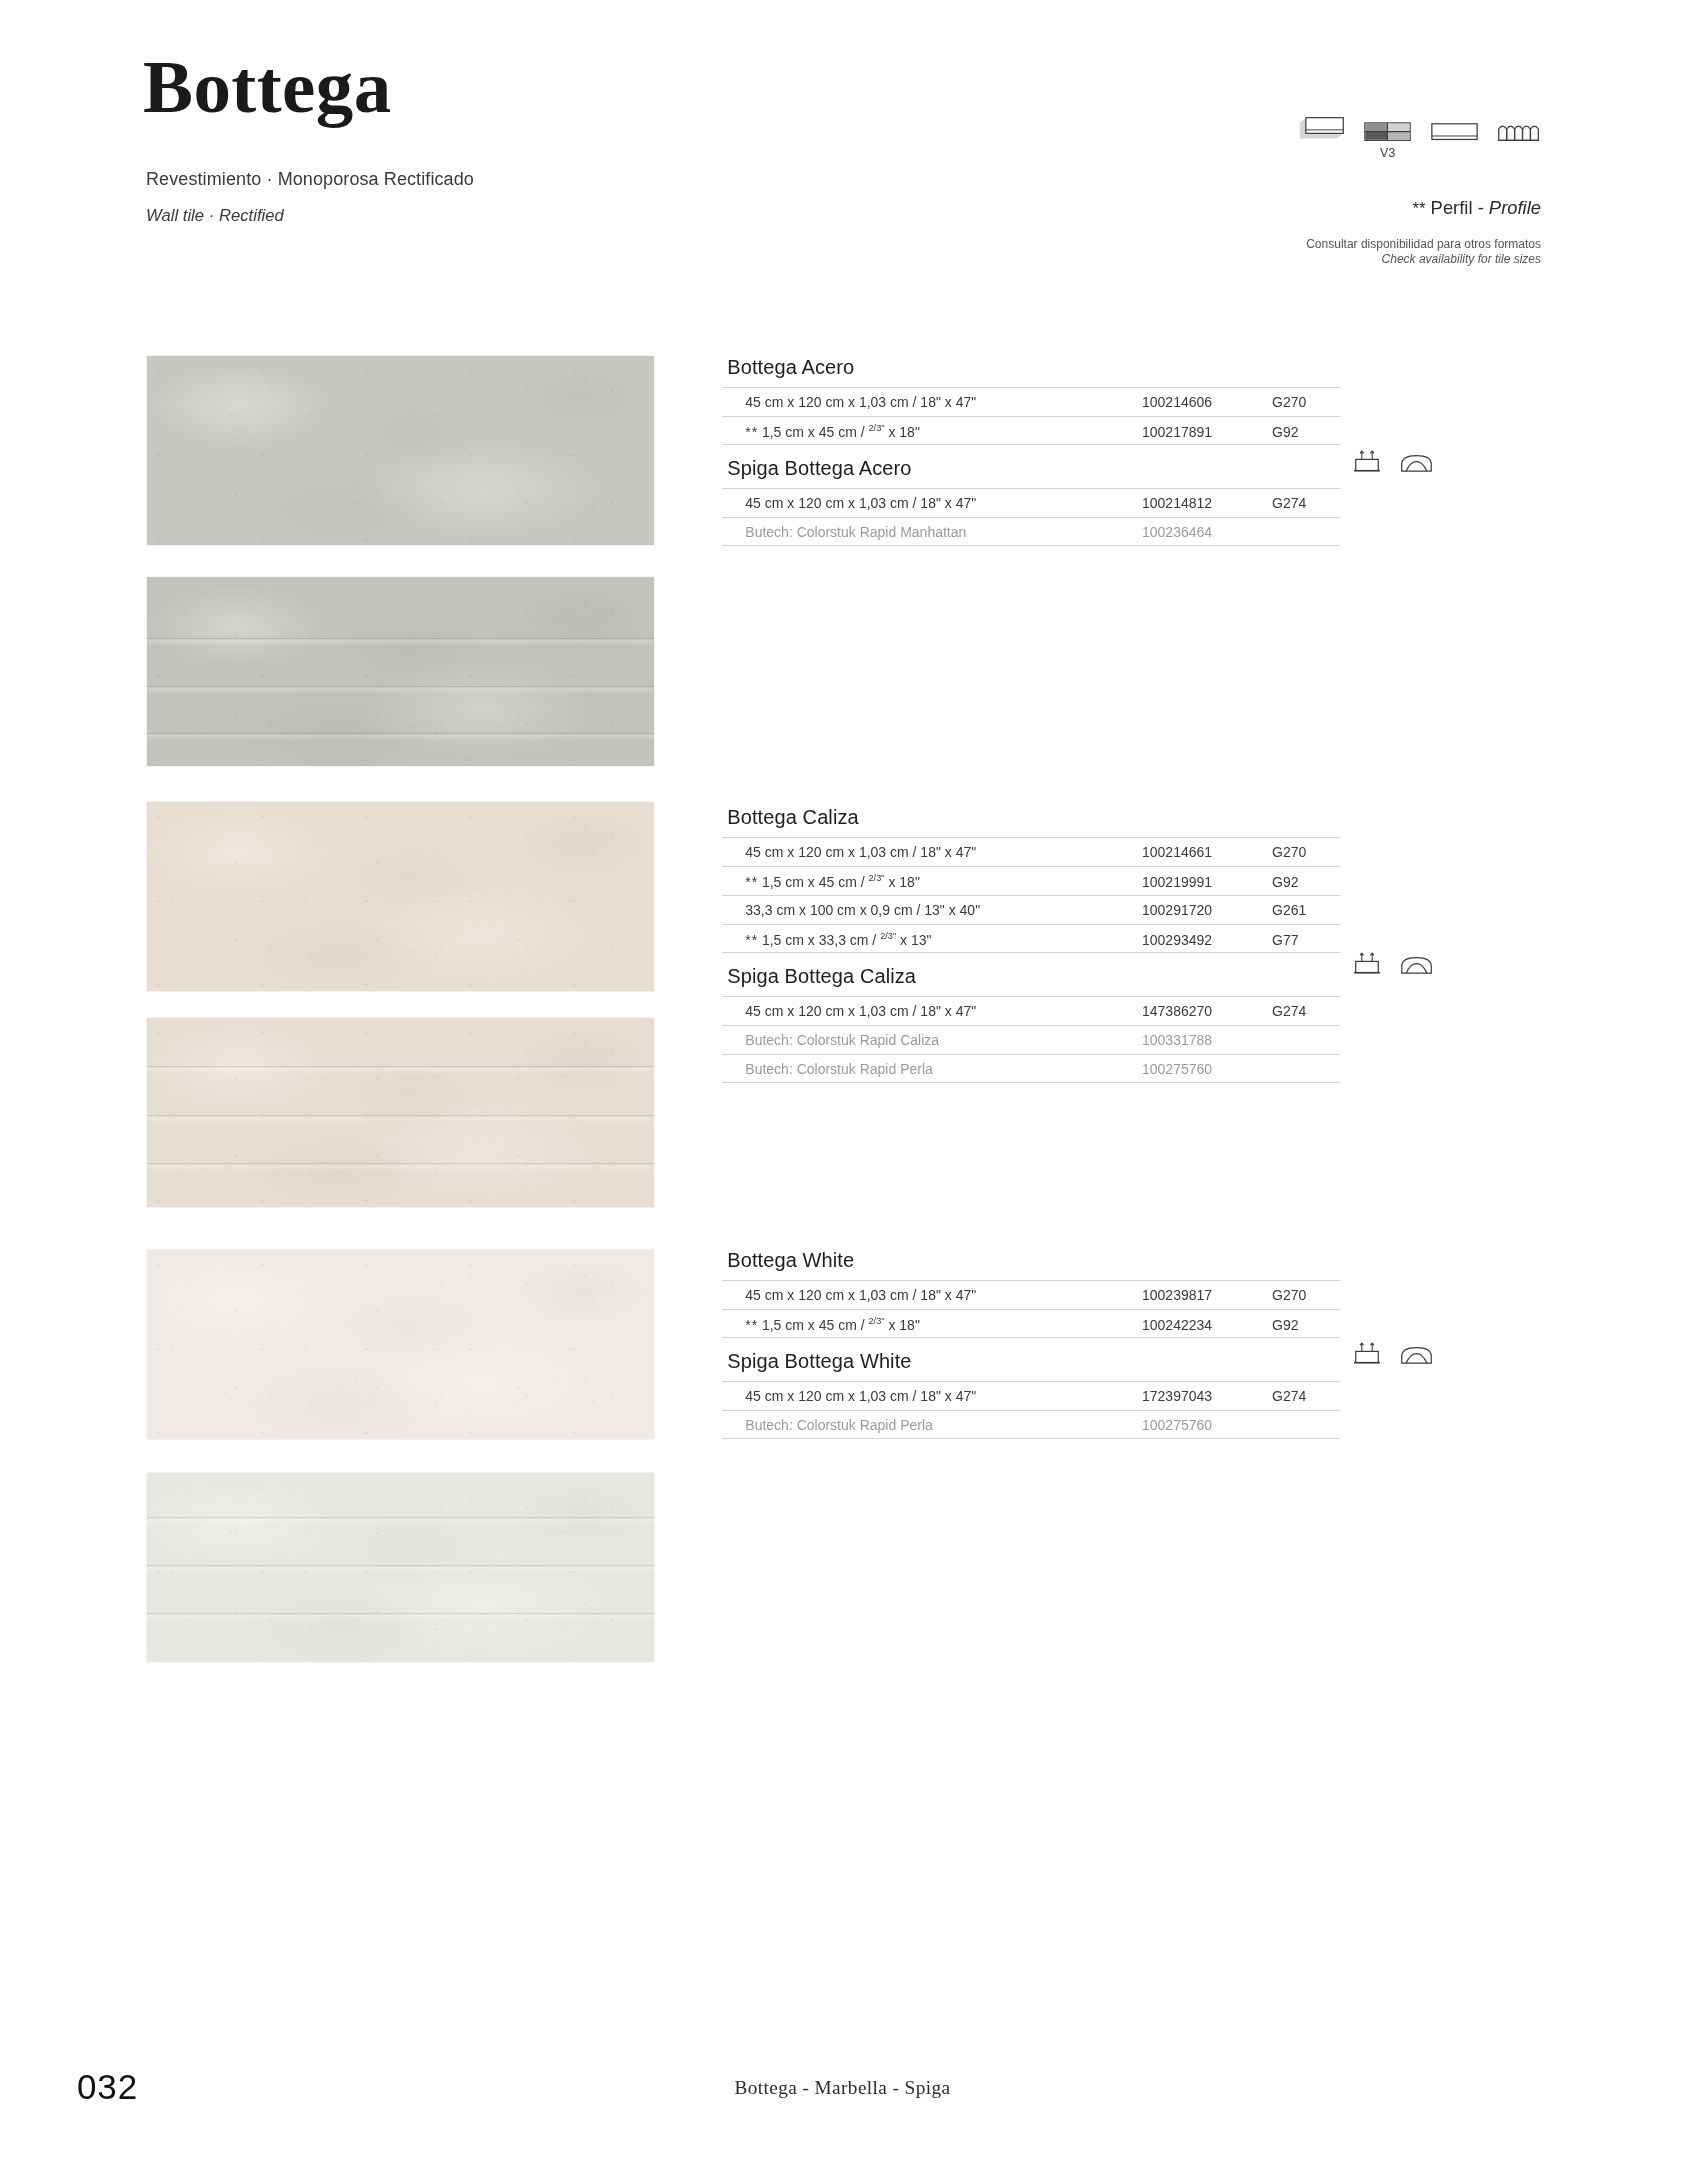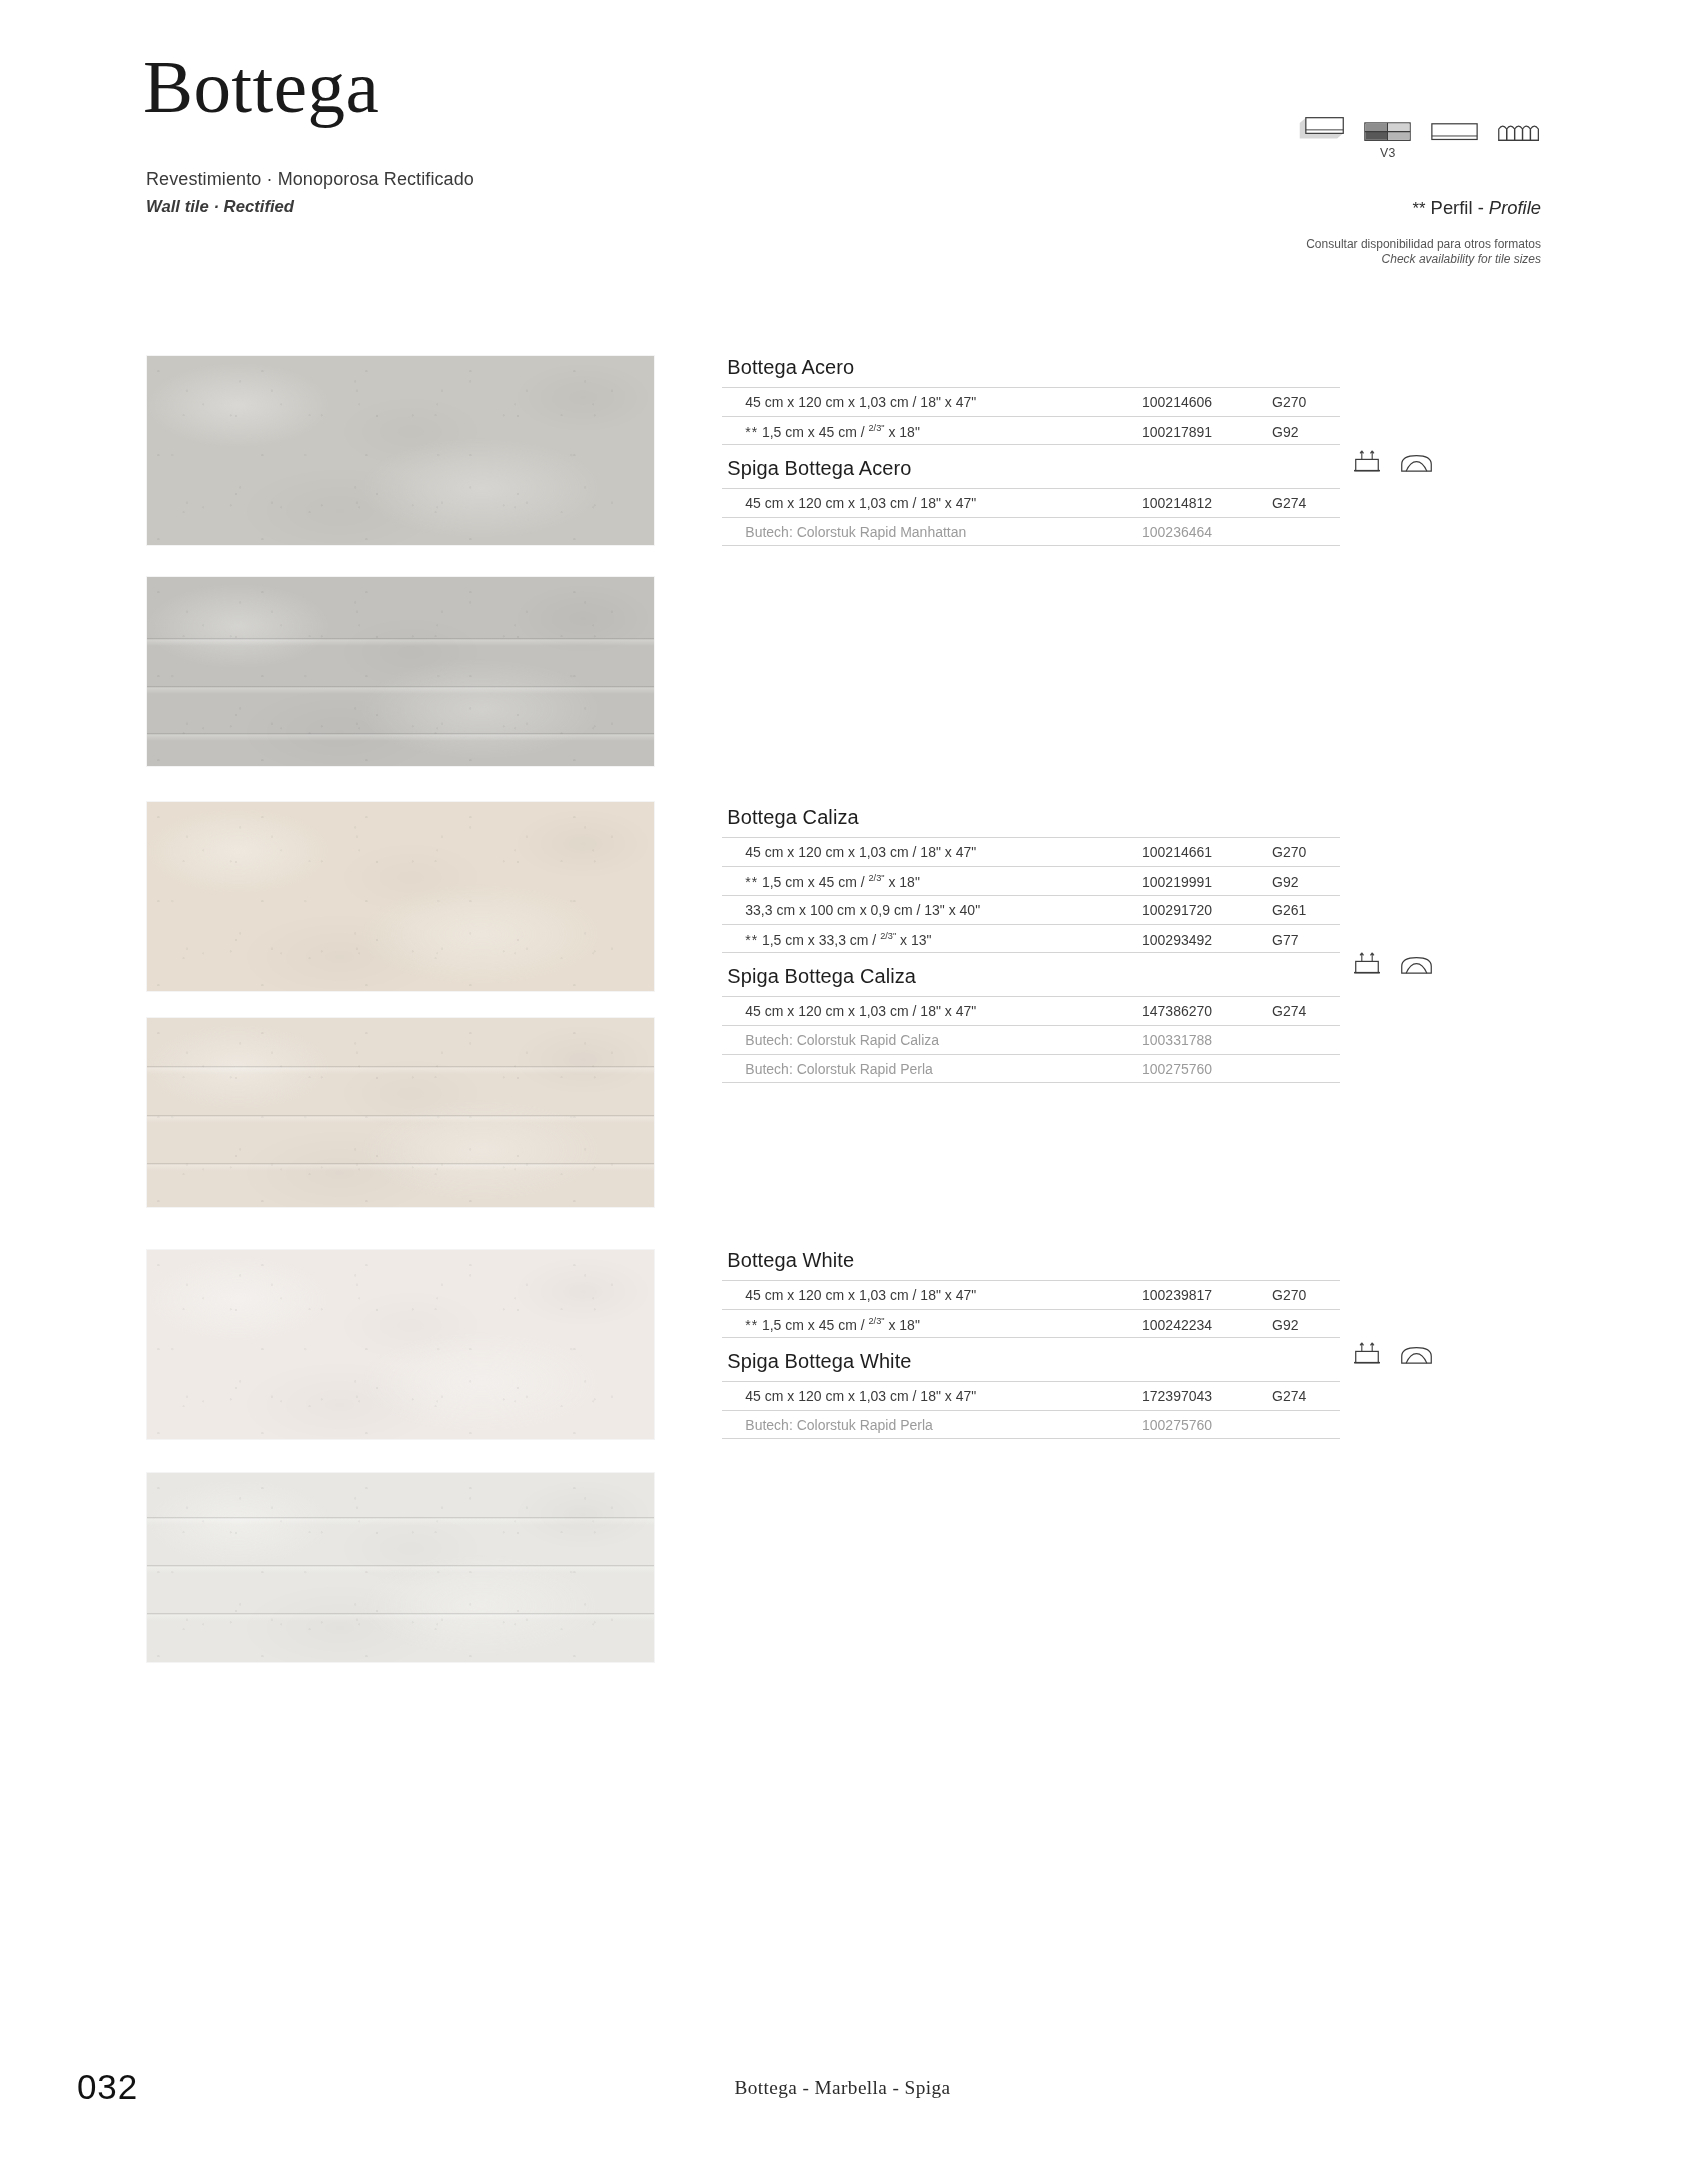--- a/index.html
+++ b/index.html
@@ -8,29 +8,29 @@
     font-family:"Liberation Sans", sans-serif;
     color:#2b2b2b;position:relative;overflow:hidden;
   }
   .page{position:absolute;inset:0;}
 
   
   .hdr-title{
     position:absolute;left:143px;top:49px;
     font-family:"Liberation Serif", serif;
     font-size:75px;line-height:1;letter-spacing:0.4px;
-    color:#1a1a1a;font-weight:400;
+    color:#1a1a1a;font-weight:700;
   }
   .hdr-sub1{
     position:absolute;left:146px;top:169px;
     font-size:18px;letter-spacing:0.1px;color:#3a3a3a;
   }
   .hdr-sub2{
-    position:absolute;left:146px;top:197px;
-    font-size:16.7px;font-style:italic;color:#3a3a3a;font-weight:bold;
+    position:absolute;left:146px;top:206px;
+    font-size:16.7px;font-style:italic;color:#3a3a3a;
   }
 
   
   .tech-icons{
     position:absolute;right:144px;top:114px;
     display:flex;align-items:flex-end;gap:19.3px;
   }
   .tech-ic{position:relative;}
   .ic-v3cap{
     position:absolute;left:50%;transform:translateX(-50%);

